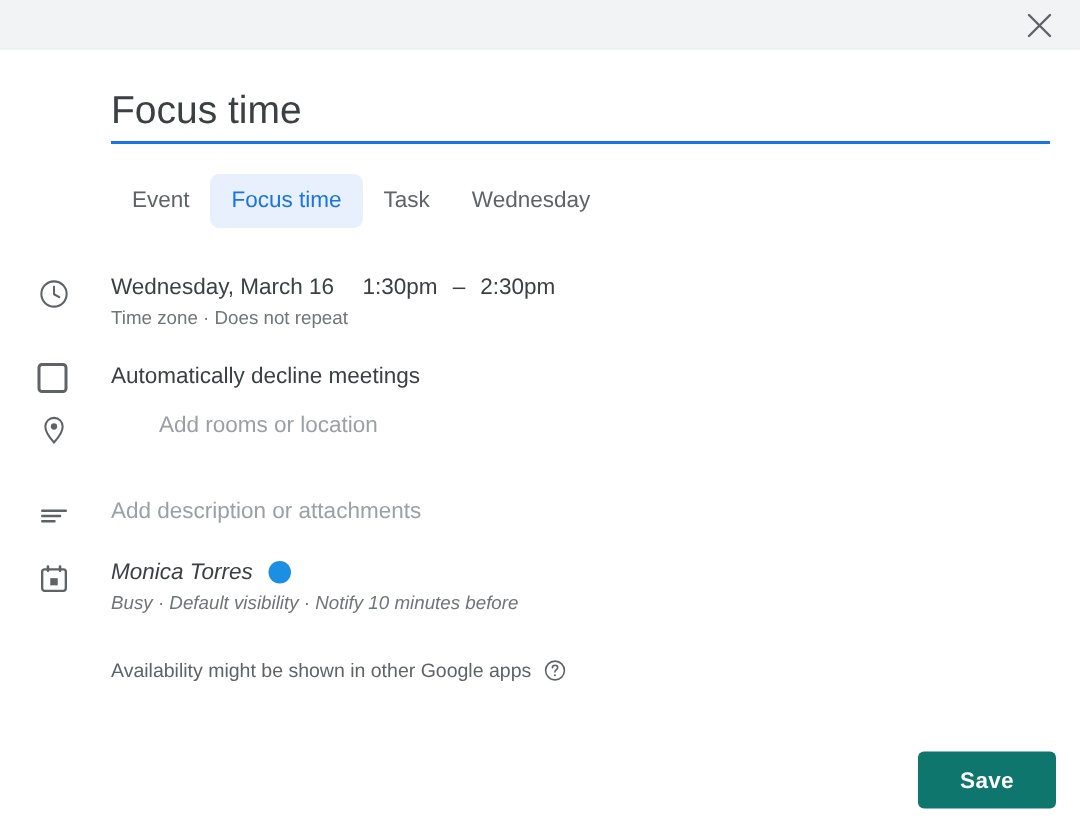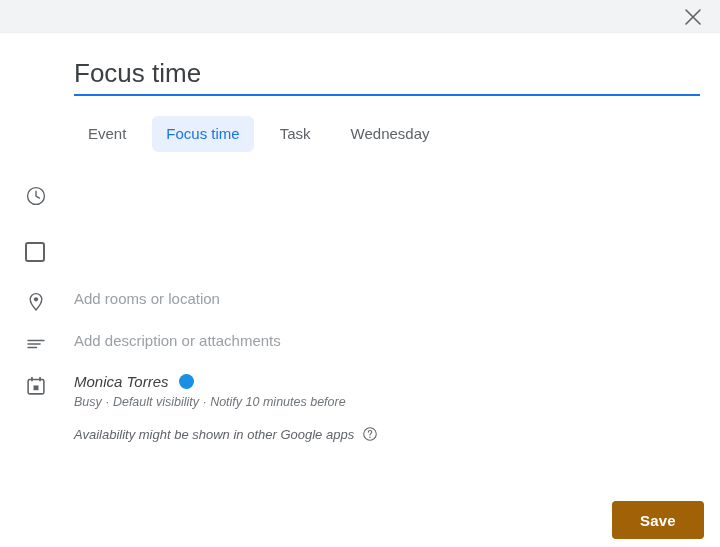--- a/index.html
+++ b/index.html
@@ -62,21 +62,21 @@
     width: 626px;
   }
 
   
   .tabs {
     position: absolute;
     left: 74px;
     top: 116px;
     display: flex;
     align-items: center;
-    gap: 12px;
+    gap: 0px;
   }
   .tab {
     font-size: 15px;
     color: #5f6368;
     padding: 9px 14px;
     border-radius: 6px;
     cursor: pointer;
     white-space: nowrap;
     line-height: 18px;
   }
@@ -142,21 +142,21 @@
     width: 20px;
     height: 20px;
     border: 2px solid #5f6368;
     border-radius: 3px;
     background: #fff;
     cursor: pointer;
   }
   #row-autodecline .row-icon { padding-top: 1px; }
 
   
-  #row-location { top: 289px; }
+  #row-location { top: 274px; gap: 32px; }
   
   #row-description { top: 331px; }
   
   #row-calendar { top: 373px; font-style: italic; }
 
   .owner-line {
     display: flex;
     align-items: center;
   }
   .owner-name {
@@ -169,24 +169,23 @@
     height: 15px;
     border-radius: 50%;
     margin-left: 11px;
     cursor: pointer;
   }
 
   
   .availability {
     position: absolute;
     left: 74px;
-    top: 426px;
-    display: flex;
-    align-items: flex-start;
-    font-style: italic;
+    top: 438px;
+    display: flex;
+    align-items: center;
   }
   .availability-text {
     font-size: 13px;
     color: #5f6368;
     line-height: 18px;
     white-space: nowrap;
   }
   .help-icon {
     margin-left: 8px;
     display: flex;
@@ -240,25 +239,37 @@
 
 <div class="row" id="row-datetime">
   <div class="row-icon">
     <span>
       <svg width="22" height="22" viewBox="0 0 24 24">
         <circle cx="12" cy="12" r="9.2" fill="none" stroke="#5f6368" stroke-width="1.5"></circle>
         <path d="M12 6.8 L12 12.2 L15.8 14.3" fill="none" stroke="#5f6368" stroke-width="1.5" stroke-linecap="round" stroke-linejoin="round"></path>
       </svg>
     </span>
   </div>
+  <div class="row-body">
+    <div class="datetime-line">
+      <span class="dt-date">Wednesday, March 16</span>
+      <span class="dt-start">1:30pm</span>
+      <span class="dt-dash">–</span>
+      <span class="dt-end">2:30pm</span>
+    </div>
+    <div class="secondary-text">Time zone · Does not repeat</div>
+  </div>
 </div>
 
 <div class="row" id="row-autodecline">
   <div class="row-icon">
     <span class="checkbox"></span>
+  </div>
+  <div class="row-body">
+    <div class="primary-text">Automatically decline meetings</div>
   </div>
 </div>
 
 <div class="row" id="row-location">
   <div class="row-icon">
     <span>
       <svg width="22" height="22" viewBox="0 0 24 24">
         <path d="M12 2.8c-3.5 0-6.3 2.8-6.3 6.3 0 4.7 6.3 11.6 6.3 11.6s6.3-6.9 6.3-11.6c0-3.5-2.8-6.3-6.3-6.3z" fill="none" stroke="#5f6368" stroke-width="1.5"></path>
         <circle cx="12" cy="9.1" r="2.3" fill="#5f6368"></circle>
       </svg>
@@ -305,13 +316,13 @@
   <span class="availability-text">Availability might be shown in other Google apps</span>
   <span class="help-icon">
     <svg width="16" height="16" viewBox="0 0 24 24">
       <circle cx="12" cy="12" r="9.4" fill="none" stroke="#5f6368" stroke-width="1.6"></circle>
       <path d="M9.4 9.3c0-1.5 1.2-2.5 2.7-2.5 1.5 0 2.6 0.9 2.6 2.3 0 1.1-0.6 1.7-1.6 2.4-0.9 0.6-1.2 1.1-1.2 2.0" fill="none" stroke="#5f6368" stroke-width="1.6" stroke-linecap="round"></path>
       <circle cx="11.9" cy="16.8" r="1.05" fill="#5f6368"></circle>
     </svg>
   </span>
 </div>
 
-<button class="save-btn" style="background: #a16207;">Save</button>
+<button class="save-btn" style="background: #0f766e;">Save</button>
 
 </body></html>

